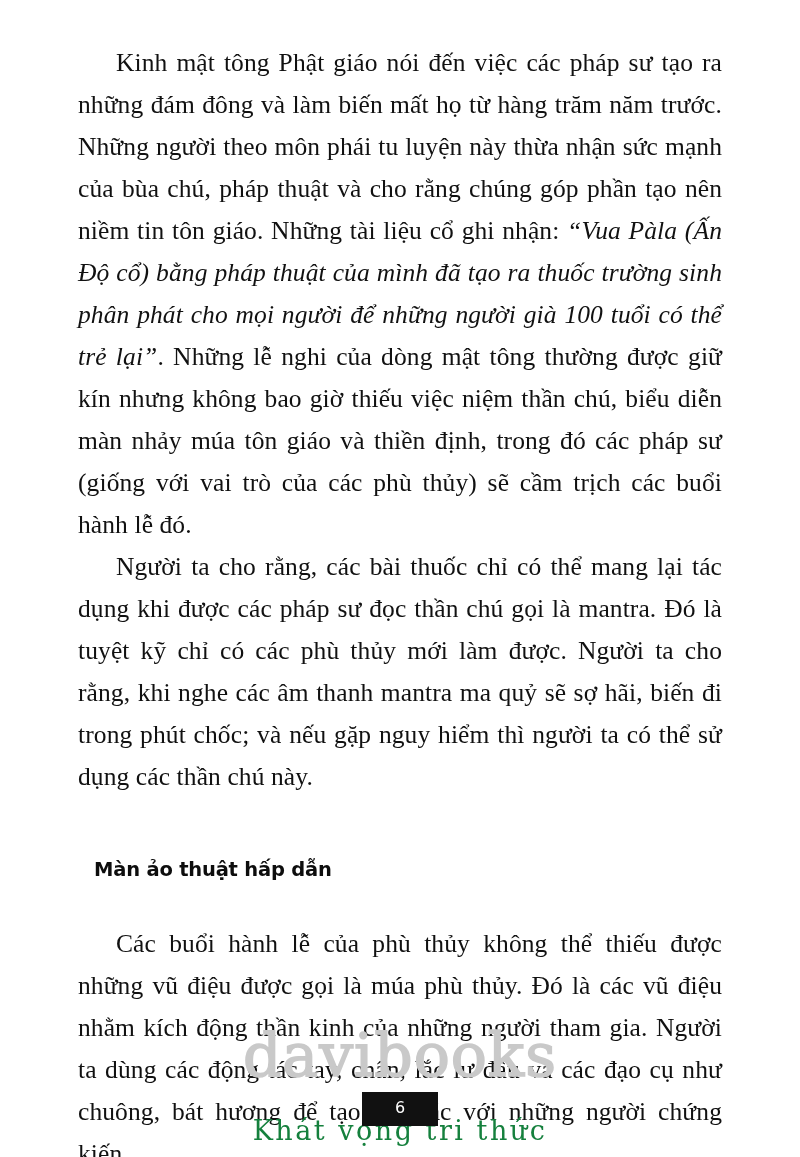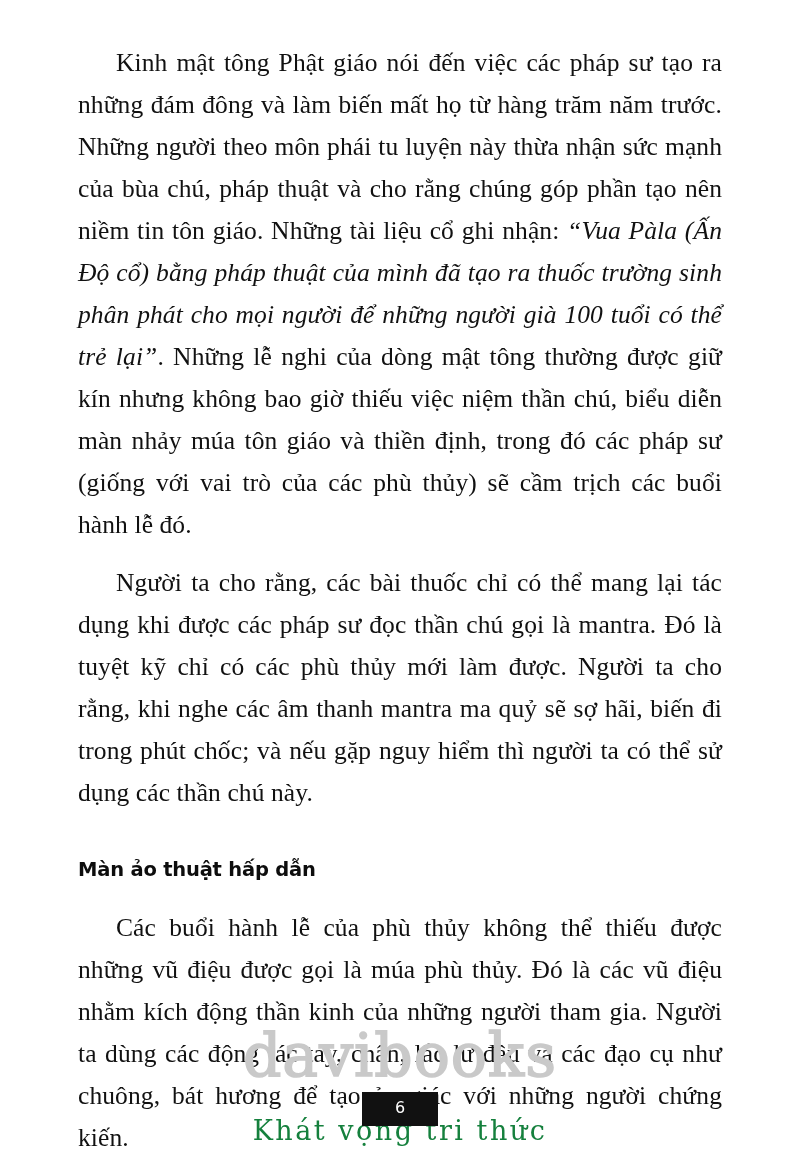--- a/index.html
+++ b/index.html
@@ -30,27 +30,27 @@
   p.para {
     margin: 0;
     font-size: 25.5px;
     line-height: 42px;
     text-align: justify;
     text-indent: 38px;
     font-family: "Liberation Serif", serif;
     letter-spacing: 0.1px;
   }
   p.para + p.para {
-    margin-top: 16px;
+    margin-top: 0px;
   }
   .italic {
     font-style: italic;
   }
   h2.subhead {
-    margin: 0;
+    margin: 16px;
     font-family: "DejaVu Sans", sans-serif;
     font-size: 19.5px;
     font-weight: bold;
     letter-spacing: -0.2px;
     color: #0d0d0d;
   }
   .gap-before-subhead { height: 44px; }
   .gap-after-subhead { height: 26px; }
 
   

